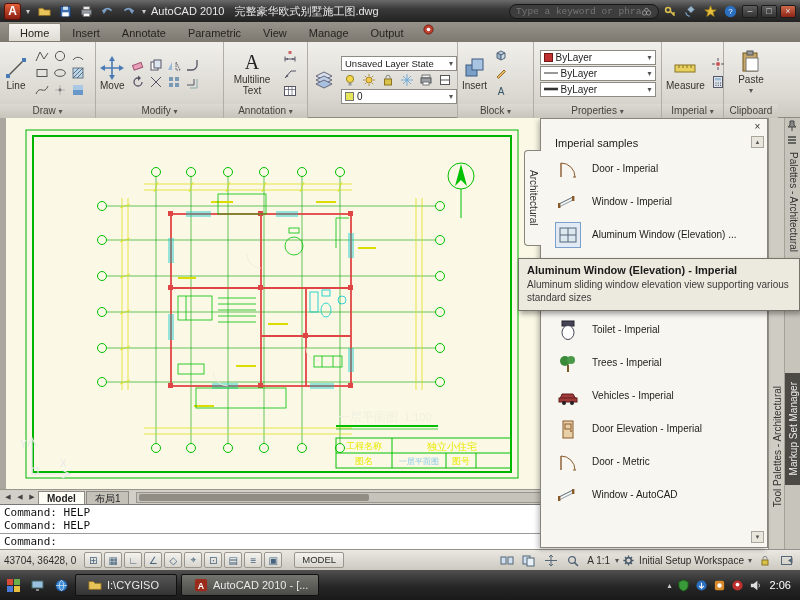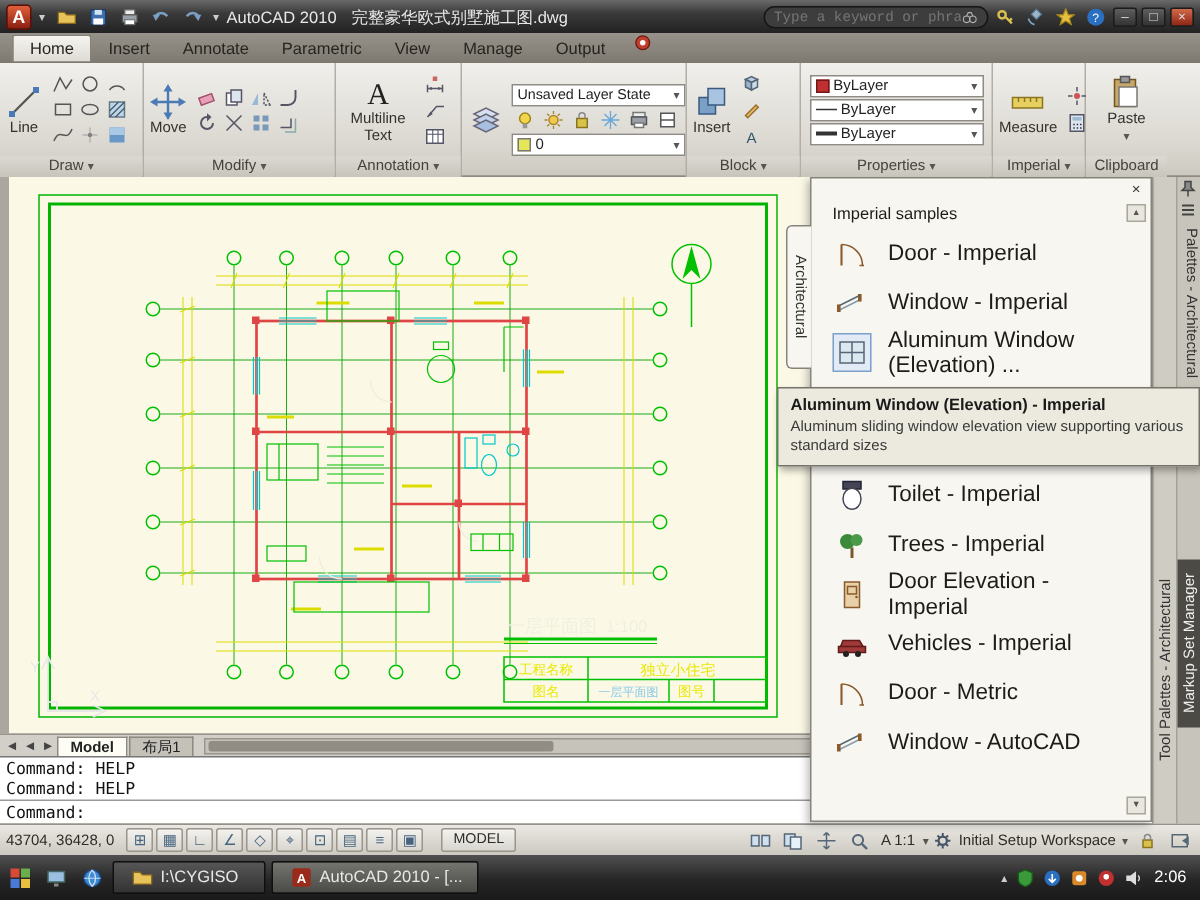--- a/index.html
+++ b/index.html
@@ -82,21 +82,21 @@
 #tray svg{width:13px;height:13px;}
 #clock{font-size:11px;margin:0 6px 0 3px;}
 
 
 #palette{position:absolute;left:540px;top:118px;width:228px;height:430px;background:#f7f6f1;border:1px solid #87847b;z-index:20;box-shadow:-2px 2px 5px rgba(0,0,0,.25);}
 #pal-close{position:absolute;top:2px;right:3px;width:13px;height:13px;line-height:12px;text-align:center;color:#333;font-size:10px;}
 #pal-scrollup{position:absolute;top:17px;right:3px;width:13px;height:12px;border:1px solid #a9a69d;background:#e8e6dd;font-size:6px;text-align:center;line-height:11px;color:#555;}
 #pal-scrolldn{position:absolute;bottom:4px;right:3px;width:13px;height:12px;border:1px solid #a9a69d;background:#e8e6dd;font-size:6px;text-align:center;line-height:11px;color:#555;}
 .pal-list{padding:14px 20px 0 14px;}
 .pal-head{font-size:11px;color:#1e1c18;margin:4px 0 3px;}
-.pal-item{display:flex;align-items:center;gap:11px;height:33px;font-size:15px;color:#1e1c18;}
+.pal-item{display:flex;align-items:center;gap:11px;height:33px;font-size:10px;color:#1e1c18;}
 .pal-ico{width:26px;height:26px;display:flex;align-items:center;justify-content:center;flex:none;}
 .pal-ico svg{width:22px;height:22px;}
 .pal-ico.hover{border:1px solid #7aa0cc;background:#e2eaf5;}
 .pal-spacer{height:62px;}
 #arch-tab{position:absolute;left:524px;top:150px;width:17px;height:96px;background:#f7f6f1;border:1px solid #87847b;border-right:none;border-radius:4px 0 0 4px;z-index:21;display:flex;align-items:center;justify-content:center;}
 #tooltip{position:absolute;left:518px;top:258px;width:282px;background:#eceade;border:1px solid #76736a;box-shadow:2px 3px 5px rgba(0,0,0,.35);padding:5px 8px 6px;z-index:30;}
 #tooltip .tt-title{font-weight:bold;font-size:11px;color:#1a1a1a;margin-bottom:3px;}
 #tooltip .tt-body{font-size:10px;color:#3a3a3a;line-height:12.5px;}
 
 
@@ -873,37 +873,37 @@
             <circle cx="8" cy="9" r="5" fill="#3a8a3a"></circle>
             <circle cx="14" cy="8" r="4" fill="#4a9a4a"></circle>
             <rect x="10" y="13" width="2" height="7" fill="#7a5a2a"></rect>
           </svg>
         </span>
       <span>Trees - Imperial</span>
     </div>
     <div class="pal-item">
       <span class="pal-ico">
           <svg viewBox="0 0 22 22">
-            <rect x="6" y="3" width="10" height="17" fill="#e8d0a8" stroke="#8a5a2a"></rect>
-            <rect x="8" y="6" width="6" height="5" fill="none" stroke="#8a5a2a"></rect>
-            <circle cx="14" cy="13" r="0.9" fill="#8a5a2a"></circle>
-          </svg>
-        </span>
-      <span>Door Elevation - Imperial</span>
-    </div>
-    <div class="pal-item">
-      <span class="pal-ico">
-          <svg viewBox="0 0 22 22">
             <path d="M3,14 L5,9 H16 L19,14 Z" fill="#a03a3a" stroke="#601a1a"></path>
             <rect x="2" y="13" width="18" height="4" fill="#a03a3a" stroke="#601a1a"></rect>
             <circle cx="7" cy="18" r="2" fill="#222"></circle>
             <circle cx="15" cy="18" r="2" fill="#222"></circle>
           </svg>
         </span>
       <span>Vehicles - Imperial</span>
+    </div>
+    <div class="pal-item">
+      <span class="pal-ico">
+          <svg viewBox="0 0 22 22">
+            <rect x="6" y="3" width="10" height="17" fill="#e8d0a8" stroke="#8a5a2a"></rect>
+            <rect x="8" y="6" width="6" height="5" fill="none" stroke="#8a5a2a"></rect>
+            <circle cx="14" cy="13" r="0.9" fill="#8a5a2a"></circle>
+          </svg>
+        </span>
+      <span>Door Elevation - Imperial</span>
     </div>
 
 
     <div class="pal-item">
       <span class="pal-ico">
           <svg viewBox="0 0 22 22">
             <path d="M4,19 V5" stroke="#8a5a2a" fill="none" stroke-width="1.4"></path>
             <path d="M4,5 A14,14 0 0 1 18,19" stroke="#8a5a2a" fill="none"></path>
             <path d="M16,19 h3" stroke="#8a5a2a"></path>
           </svg>

